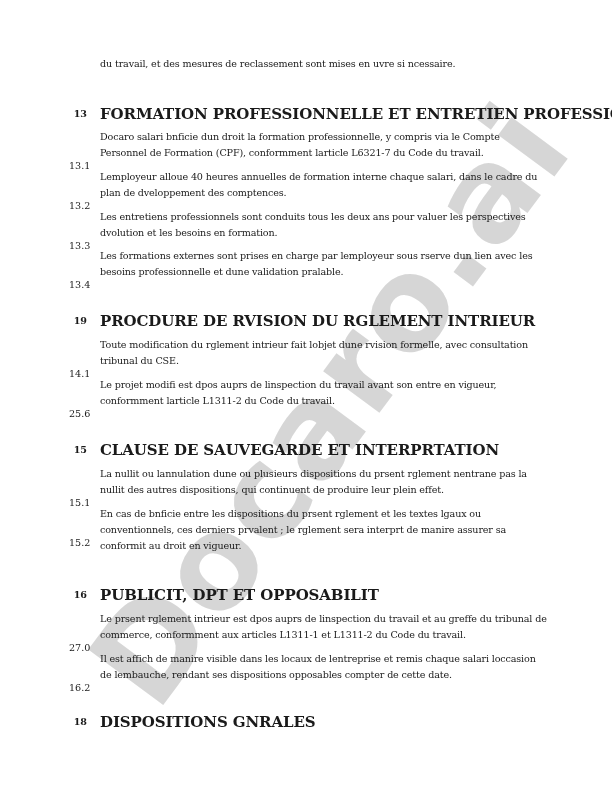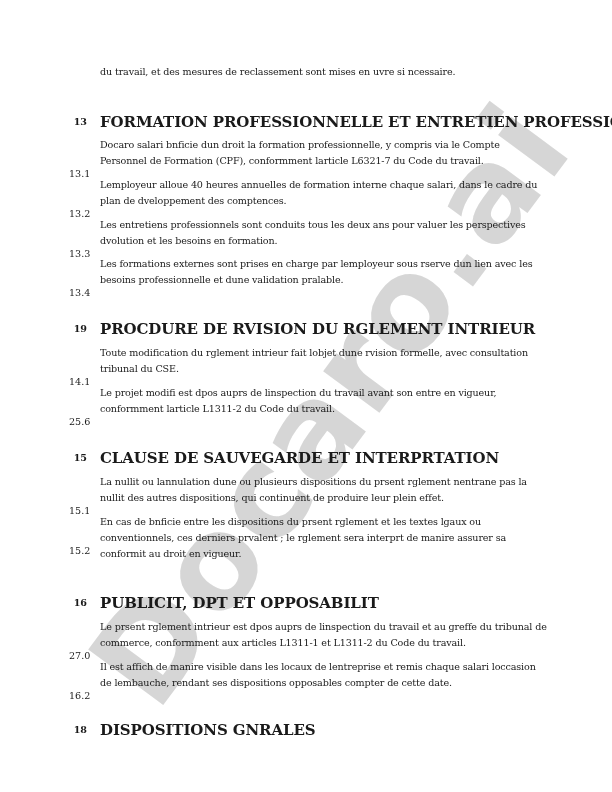--- a/index.html
+++ b/index.html
@@ -14,21 +14,21 @@
   .subnum { left: 69px; margin-top: 29px; }
   .secnum { left: 70px; width: 17px; text-align: right; font-weight: bold; }
   .heading { position: absolute; left: 100px; font-size: 15px; line-height: 16px; font-weight: bold; white-space: nowrap; letter-spacing: -0.1px; }
   .watermark {
     position: absolute; left: 330px; top: 405px;
     transform: translate(-50%, -50%) rotate(-53.5deg);
     font-family: "DejaVu Sans", "Liberation Sans", sans-serif;
     font-weight: bold; font-size: 128px; color: #d0d0d0; opacity: 0.85;
     white-space: nowrap; letter-spacing: 2px; pointer-events: none; z-index: 0;
   }
-  .content { position: absolute; left: 0; top: 8px; width: 612px; height: 616px; z-index: 1; }
+  .content { position: absolute; left: 0; top: 0; width: 612px; height: 616px; z-index: 1; }
 </style>
 </head>
 <body>
 
 <div class="page">
   <div class="watermark">Docaro.ai</div>
 
   <div class="content">
     <div class="line" style="top:56px">du travail, et des mesures de reclassement sont mises en uvre si ncessaire.</div>
 

